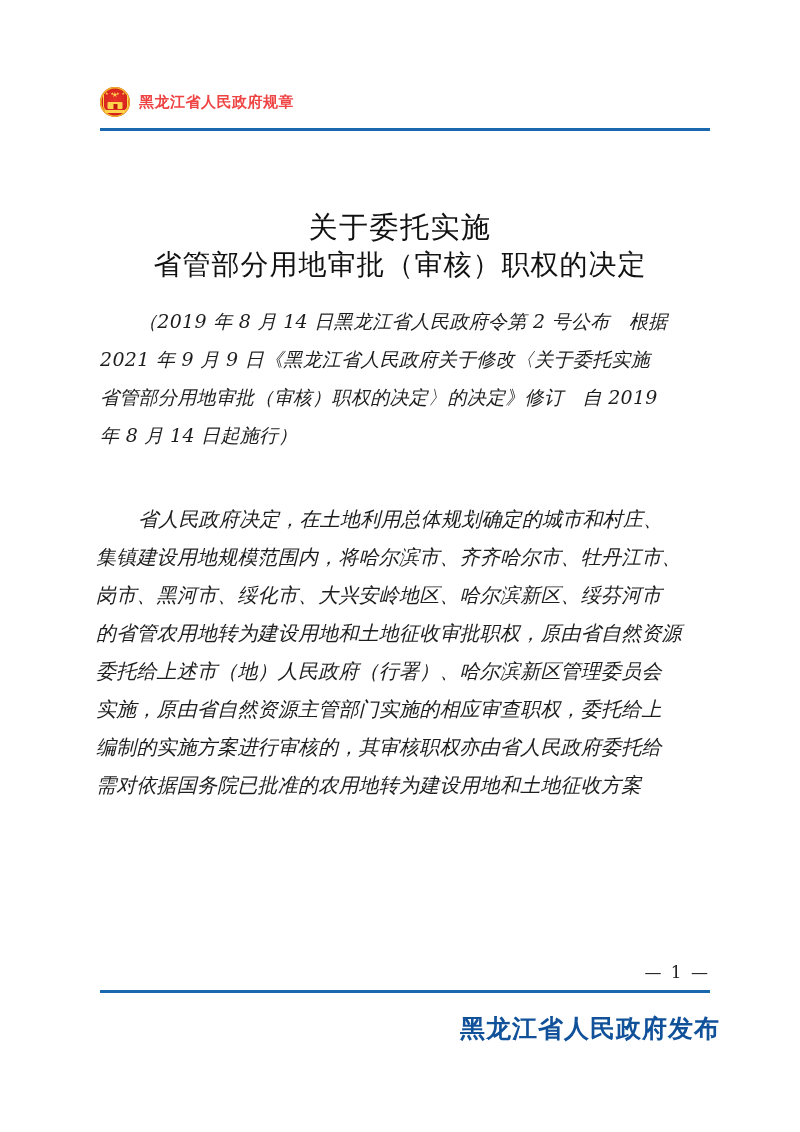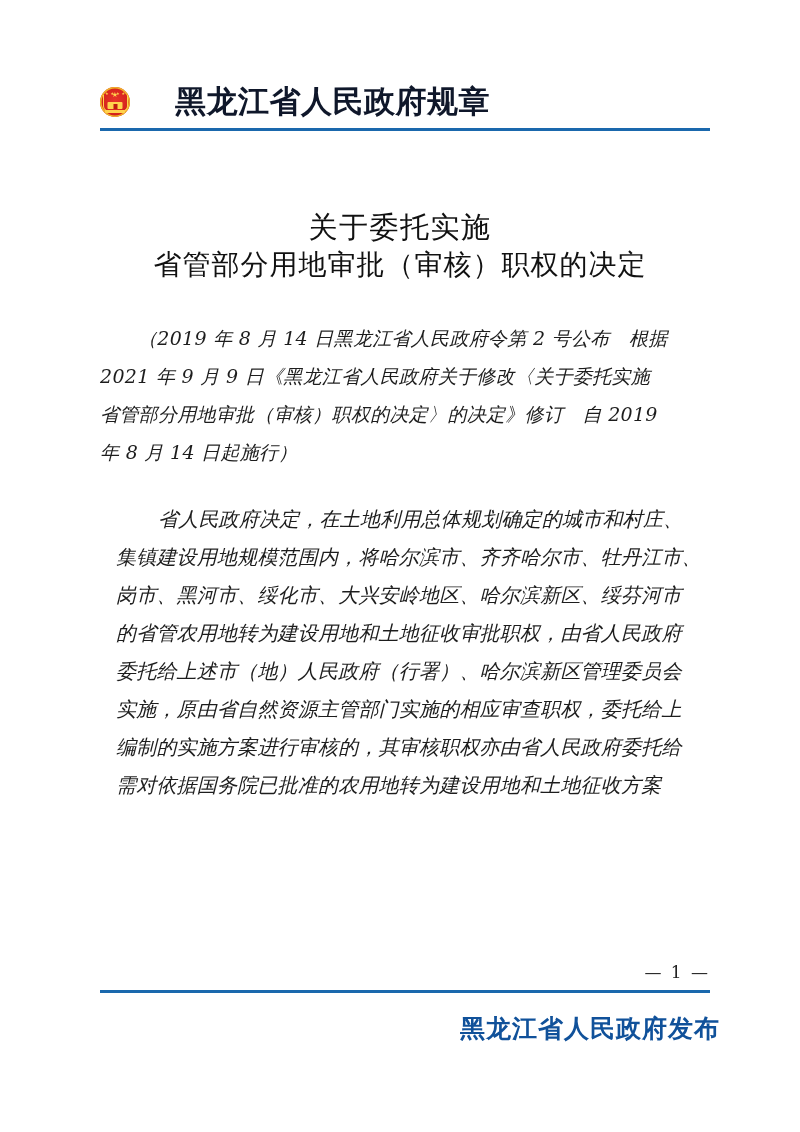--- a/index.html
+++ b/index.html
@@ -112,25 +112,24 @@
     border: 1.4px solid #ffd24d;
     border-top: none;
     border-left: none;
     border-bottom-left-radius: 0;
     border-bottom-right-radius: 8px;
   }
 
   .masthead-title {
     font-family: "DejaVu Sans", "Liberation Sans", sans-serif;
     font-weight: bold;
-    font-size: 31px;
+    font-size: 15px;
     letter-spacing: 0.5px;
-    color: #0f172a;
+    color: #ef4444;
     white-space: nowrap;
-    margin-left: 36px;
   }
 
   .rule-header {
     position: absolute;
     left: 100px;
     top: 128px;
     width: 610px;
     height: 3px;
     background: #1a68ad;
   }
@@ -163,38 +162,36 @@
     top: 302px;
     width: 612px;
     font-family: "DejaVu Serif", "Liberation Serif", serif;
     font-style: italic;
     font-size: 19px;
     line-height: 38px;
     color: #1d1d1d;
     text-align: justify;
     text-justify: inter-character;
     letter-spacing: 0.3px;
-    margin-top: 17px;
   }
   .subtitle .indent { padding-left: 38px; }
   .subtitle .sub-line { white-space: nowrap; }
 
   
   .body-text {
     position: absolute;
     left: 96px;
     top: 500px;
     width: 618px;
     font-family: "DejaVu Serif", "Liberation Serif", serif;
     font-style: italic;
     font-size: 20px;
     line-height: 38px;
     color: #1d1d1d;
     letter-spacing: 0.2px;
-    margin-left: 20px;
   }
   .body-text .b-line {
     white-space: nowrap;
     display: block;
   }
   .body-text .b-line.first { padding-left: 42px; }
 
   
   .page-number {
     position: absolute;
@@ -260,21 +257,21 @@
     <div class="sub-line indent">（2019 年 8 月 14 日黑龙江省人民政府令第 2 号公布　根据</div>
     <div class="sub-line">2021 年 9 月 9 日《黑龙江省人民政府关于修改〈关于委托实施</div>
     <div class="sub-line">省管部分用地审批（审核）职权的决定〉的决定》修订　自 2019</div>
     <div class="sub-line">年 8 月 14 日起施行）</div>
   </div>
 
   <div class="body-text">
     <span class="b-line first">省人民政府决定，在土地利用总体规划确定的城市和村庄、</span>
     <span class="b-line">集镇建设用地规模范围内，将哈尔滨市、齐齐哈尔市、牡丹江市、</span>
     <span class="b-line">岗市、黑河市、绥化市、大兴安岭地区、哈尔滨新区、绥芬河市</span>
-    <span class="b-line">的省管农用地转为建设用地和土地征收审批职权，由省人民政府</span>
+    <span class="b-line">的省管农用地转为建设用地和土地征收审批职权，原由省自然资源</span>
     <span class="b-line">委托给上述市（地）人民政府（行署）、哈尔滨新区管理委员会</span>
     <span class="b-line">实施，原由省自然资源主管部门实施的相应审查职权，委托给上</span>
     <span class="b-line">编制的实施方案进行审核的，其审核职权亦由省人民政府委托给</span>
     <span class="b-line">需对依据国务院已批准的农用地转为建设用地和土地征收方案</span>
   </div>
 
   <div class="page-number">— 1 —</div>
   <div class="rule-footer"></div>
   <div class="footer-publisher">黑龙江省人民政府发布</div>
 

